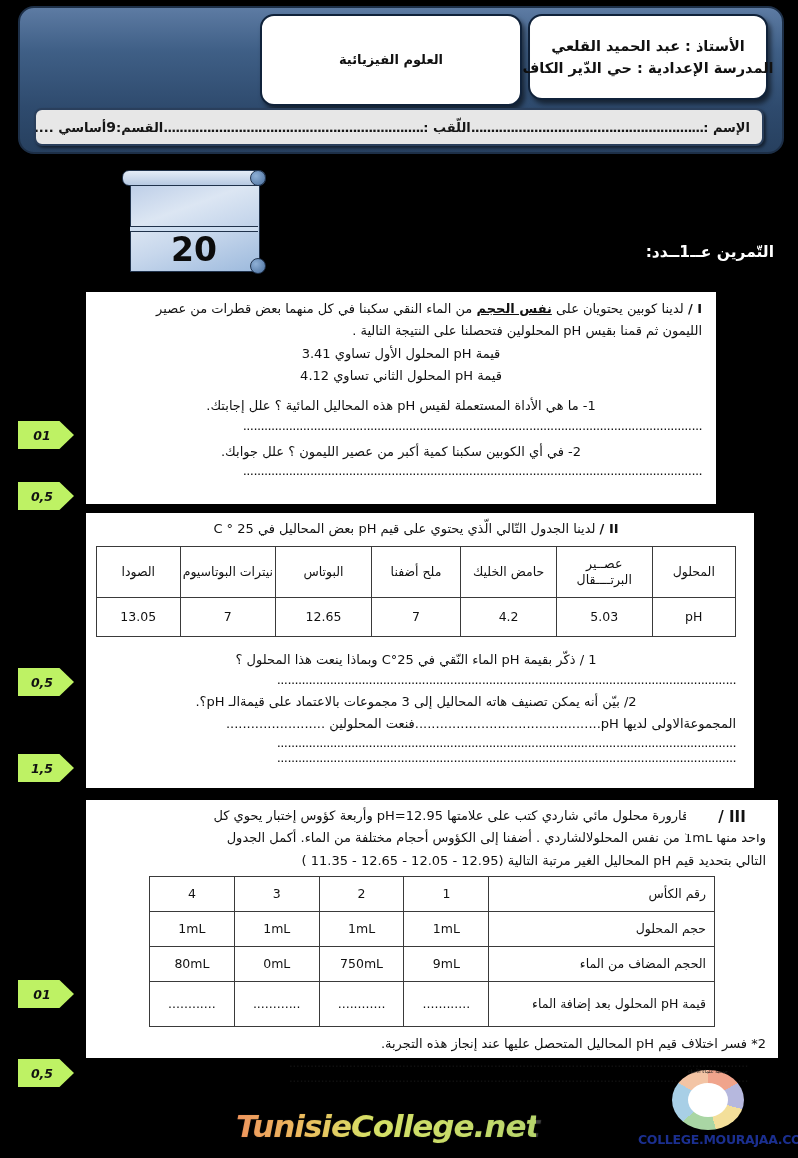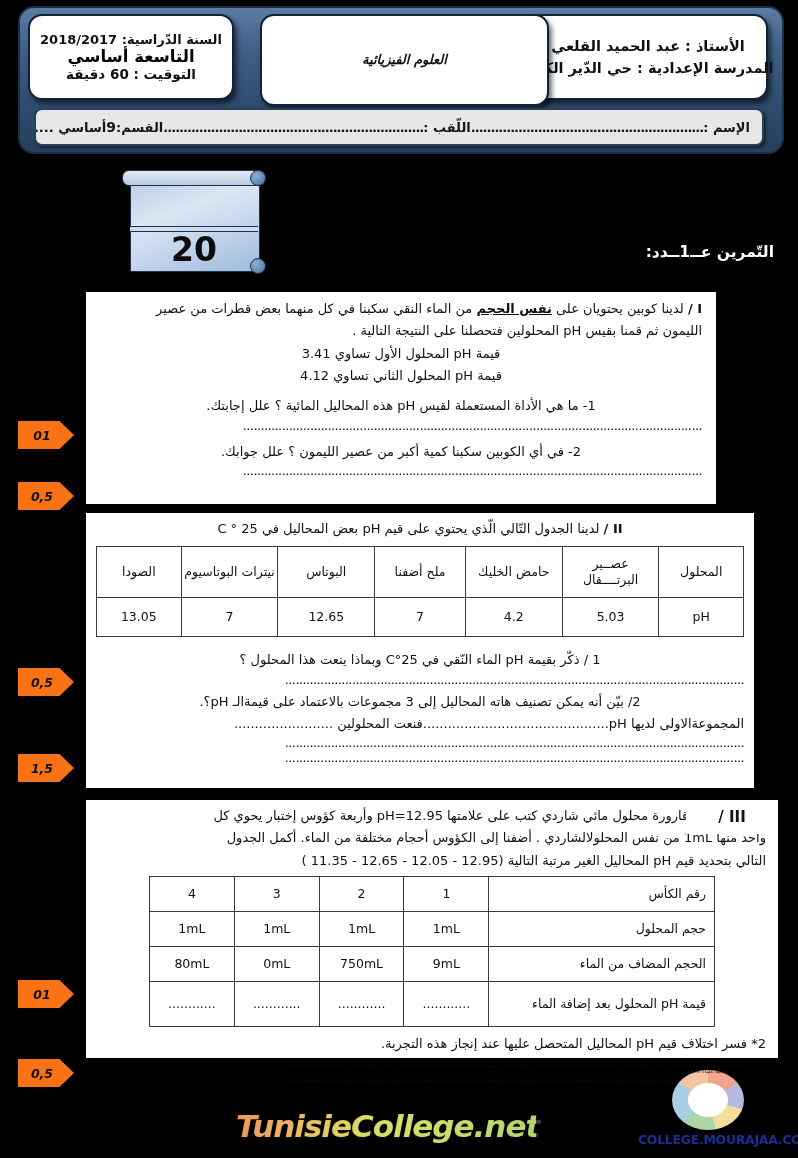--- a/index.html
+++ b/index.html
@@ -38,21 +38,21 @@
     box-shadow: 3px 4px 5px rgba(0,0,0,.55);
     direction: rtl;
     text-align: center;
     display: flex;
     flex-direction: column;
     align-items: center;
     justify-content: center;
     box-sizing: border-box;
   }
   .hdr-right { right: 22px; top: 10px; width: 240px; height: 86px; }
-  .hdr-center { left: 252px; top: 10px; width: 289px; height: 92px; font-style: italic; }
+  .hdr-center { left: 252px; top: 10px; width: 262px; height: 92px; }
   .hdr-left { left: 20px; top: 10px; width: 206px; height: 86px; }
 
   .hdr-line {
     font-size: 14.5px;
     font-weight: bold;
     color: #111;
     line-height: 1.55;
     white-space: nowrap;
   }
   .hdr-sci {
@@ -181,21 +181,21 @@
   }
   b.lbl { font-weight: bold; }
   .u { text-decoration: underline; font-weight: bold; }
 
   
   #panel-ex1 { left: 86px; top: 292px; width: 630px; height: 212px; padding: 6px 14px 0 14px; }
   #panel-ex1 .q { margin-top: 8px; text-align: center; }
   #panel-ex1 .val { text-align: center; }
 
   
-  #panel-ex2 { left: 86px; top: 513px; width: 668px; height: 275px; padding: 5px 10px 0 10px; }
+  #panel-ex2 { left: 86px; top: 513px; width: 668px; height: 275px; padding: 5px 18px 0 10px; }
 
   table.tbl {
     border-collapse: collapse;
     direction: rtl;
     width: 100%;
     margin-top: 6px;
     table-layout: fixed;
   }
   table.tbl td, table.tbl th {
     border: 1px solid #3a3a3a;
@@ -223,21 +223,21 @@
     background: #fff;
     display: flex; align-items: center; justify-content: center;
     direction: rtl;
     font-size: 15px; font-weight: bold; color: #111;
   }
 
   
   .score-tag {
     position: absolute;
     width: 56px; height: 28px;
-    background: #f97316;
+    background: #bef264;
     color: #111;
     font-size: 12.5px;
     font-style: italic;
     font-weight: bold;
     display: flex;
     align-items: center;
     justify-content: center;
     clip-path: polygon(0 0, 74% 0, 100% 50%, 74% 100%, 0 100%);
     padding-right: 8px;
     box-sizing: border-box;
@@ -314,25 +314,20 @@
 
   <div class="hdr-box hdr-right">
     <div class="hdr-line">الأستاذ : عبد الحميد القلعي</div>
     <div class="hdr-line">المدرسة الإعدادية : حي الدّير الكاف</div>
   </div>
 
   <div class="hdr-box hdr-center">
     <div class="hdr-sci">العلوم الفيزيائية</div>
   </div>
 
-  <div class="hdr-box hdr-left">
-    <div class="hdr-year">السنة الدّراسية: 2018/2017</div>
-    <div class="hdr-grade">التاسعة أساسي</div>
-    <div class="hdr-dur">التوقيت : 60 دقيقة</div>
-  </div>
 
   <div class="name-bar">
     <span class="seg">الإسم :</span>
     <span class="seg dots">...........................................................</span>
     <span class="seg">اللّقب :</span>
     <span class="seg dots">..................................................................</span>
     <span class="seg">القسم:</span>
     <span class="seg cls-num">9</span>
     <span class="seg">أساسي ....</span>
 

